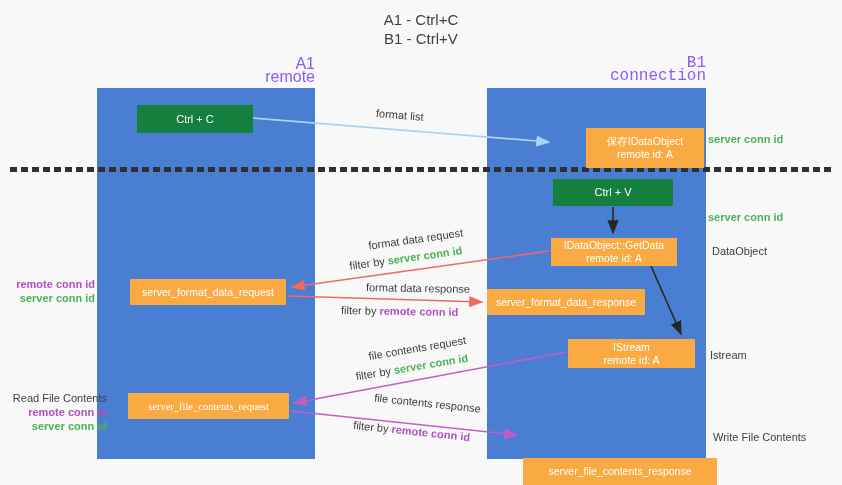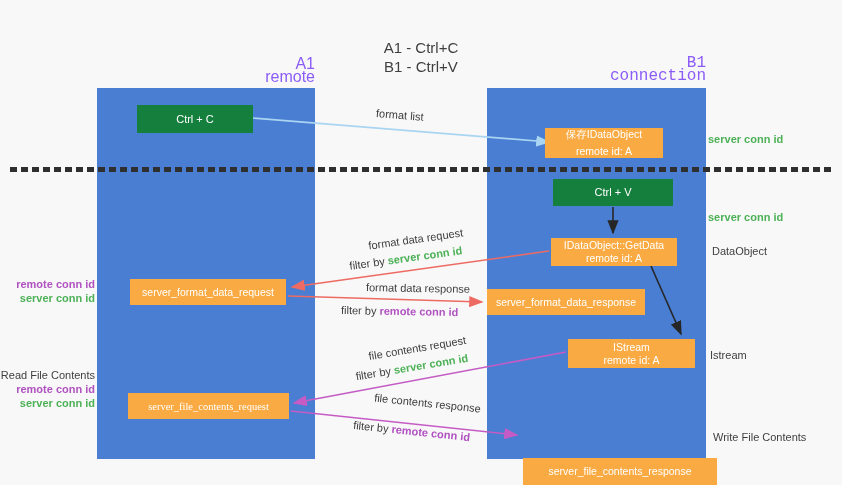--- a/index.html
+++ b/index.html
@@ -10,21 +10,21 @@
   }
   .canvas{
     position:relative;
     width:842px;height:485px;
     background:#f8f8f8;
     overflow:hidden;
   }
   .title{
     position:absolute;left:0;right:0;top:10px;
     text-align:center;color:#3f3f3f;
-    font-size:15px;line-height:19px;margin-top:28px;
+    font-size:15px;line-height:19px;
   }
   .lane-header{
     position:absolute;top:57px;
     text-align:right;color:#8b5cf6;
     font-size:16px;line-height:13px;
   }
   .lane-header.left{left:97px;width:218px;}
   .lane-header.right{left:487px;width:219px;font-family:Liberation Mono, monospace;}
   .lane{
     position:absolute;top:88px;height:371px;
@@ -38,39 +38,39 @@
   }
   .node{
     position:absolute;
     display:flex;flex-direction:column;align-items:center;justify-content:center;
     color:#ffffff;font-size:10.5px;line-height:13px;
     white-space:nowrap;text-align:center;
   }
   .node.green{background:#15803d;font-size:11px;}
   .node.orange{background:#f9aa42;}
   .n-ctrl-c{left:137px;top:105px;width:116px;height:28px;}
-  .n-save{left:545px;top:128px;width:118px;height:30px;justify-content:space-between;}
+  .n-save{left:586px;top:128px;width:118px;height:40px;}
   .n-ctrl-v{left:553px;top:179px;width:120px;height:27px;}
   .n-getdata{left:551px;top:238px;width:126px;height:28px;}
   .n-fmt-req{left:130px;top:279px;width:156px;height:26px;}
   .n-fmt-resp{left:487px;top:289px;width:158px;height:26px;}
   .n-istream{left:568px;top:339px;width:127px;height:29px;}
   .n-file-req{left:128px;top:393px;width:161px;height:26px;font-family:Liberation Serif, serif;}
   .n-file-resp{left:523px;top:425px;width:194px;height:27px;margin-top:33px;}
   .side-label{
     position:absolute;font-size:11px;color:#3f3f3f;white-space:nowrap;
   }
   .green-text{color:#4db157;font-weight:bold;}
   .purple-text{color:#b052c0;font-weight:bold;}
   .left-stack{
     position:absolute;left:0;width:95px;text-align:right;
     font-size:11px;line-height:14px;white-space:nowrap;
   }
   .stack1{top:277px;}
-  .stack2{top:368px;color:#3f3f3f;}
+  .stack2{top:391px;color:#3f3f3f;padding-left:12px;}
   .arrow-label{
     position:absolute;font-size:11px;color:#3d3d3d;white-space:nowrap;
     transform-origin:center;
   }
   .svg-layer{position:absolute;left:0;top:0;width:842px;height:485px;pointer-events:none;}
 </style>
 </head>
 <body>
 
 <div class="canvas">

